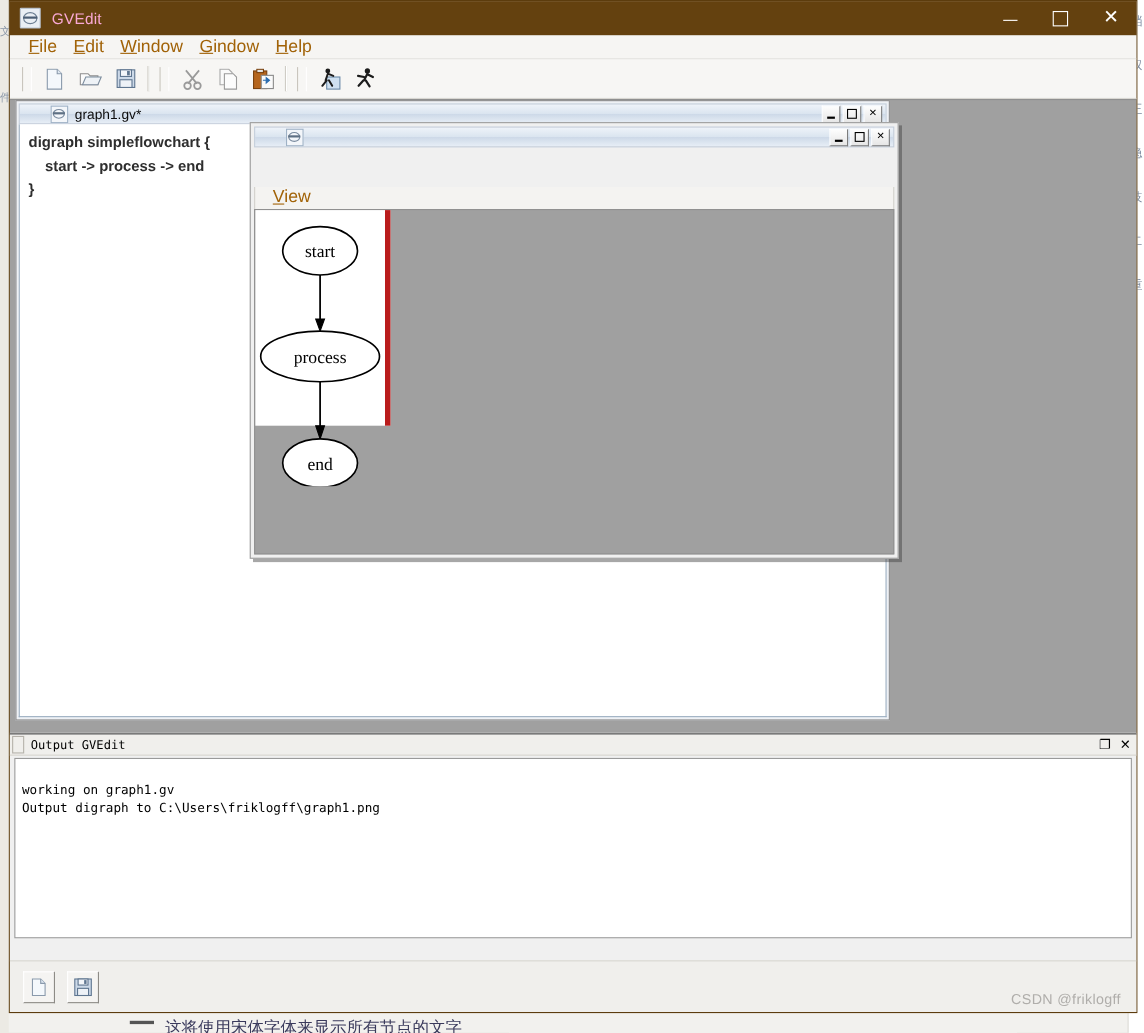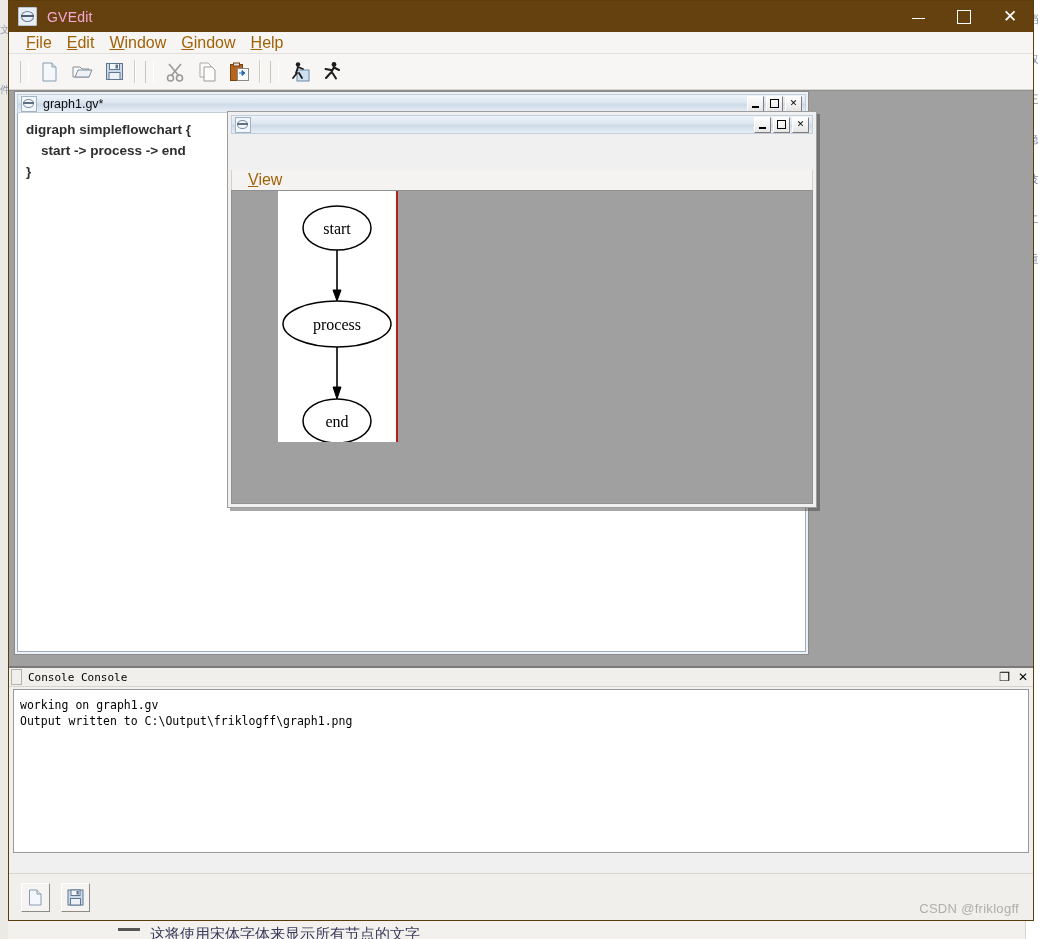--- a/index.html
+++ b/index.html
@@ -229,20 +229,21 @@
   }
   .mdi-titlebar {
     height: 19px;
     background: linear-gradient(to bottom, #eef3f9 0%, #dbe5f0 48%, #cdd9e8 52%, #e7eef6 100%);
     display: flex;
     align-items: center;
     flex: none;
     position: relative;
     border: 1px solid #c3cedb;
     box-sizing: border-box;
+    padding-left: 25px;
   }
   .mdi-icon {
     width: 14px; height: 14px;
     margin-left: 3px;
     background: #f3f6fa;
     border: 1px solid #9fb2c6;
     position: relative;
     overflow: hidden;
     flex: none;
   }
@@ -344,24 +345,23 @@
     flex: 1 1 auto;
     background: #a0a0a0;
     border: 1px solid #909090;
     position: relative;
     overflow: hidden;
   }
   .graph-canvas {
     position: absolute;
     left: 0; top: 0;
     width: 118px;
-    height: 251px;
+    height: 196px;
     background: #ffffff;
-    border-right: 2px solid #b91c1c;
-    margin-left: 46px;
+    border-right: 5px solid #b91c1c;
   }
 
   
   .console-dock {
     flex: none;
     height: 205px;
     background: #f0f0f0;
     border-top: 2px solid #7a7a7a;
     display: flex;
     flex-direction: column;
@@ -400,21 +400,21 @@
     font-family: "DejaVu Sans", sans-serif;
     font-size: 12px;
     color: #000;
     line-height: 1;
   }
   .console-body {
     flex: 1 1 auto;
     background: #ffffff;
     border: 1px solid #9a9a9a;
     margin: 2px 4px 20px 4px;
-    padding: 7px 6px;
+    padding: 20px 6px;
     overflow: hidden;
   }
   .console-line {
     font-family: "DejaVu Sans Mono", monospace;
     font-size: 11.5px;
     color: #000;
     line-height: 16px;
     white-space: pre;
   }
 
@@ -626,29 +626,29 @@
             </svg>
           </div>
         </div>
       </div>
 
     </div>
 
     <div class="console-dock">
       <div class="console-header">
         <div class="console-grip"></div>
-        <div class="console-title">Console Console</div>
+        <div class="console-title">Output GVEdit</div>
         <div class="console-hdr-btns">
           <span class="chb">❐</span>
           <span class="chb">✕</span>
         </div>
       </div>
       <div class="console-body">
         <div class="console-line">working on graph1.gv</div>
-        <div class="console-line">Output written to C:\Output\friklogff\graph1.png</div>
+        <div class="console-line">Output digraph to C:\Users\friklogff\graph1.png</div>
       </div>
     </div>
 
     <div class="statusbar">
       <div class="sb-btn">
         <svg width="15" height="17" viewBox="0 0 15 17">
           <path d="M1.5 1 H9 L13 5 V16 H1.5 Z" fill="#f4f8fc" stroke="#8a9aac" stroke-width="1"></path>
           <path d="M9 1 V5 H13" fill="#dfe8f2" stroke="#8a9aac" stroke-width="1"></path>
         </svg>
       </div>

